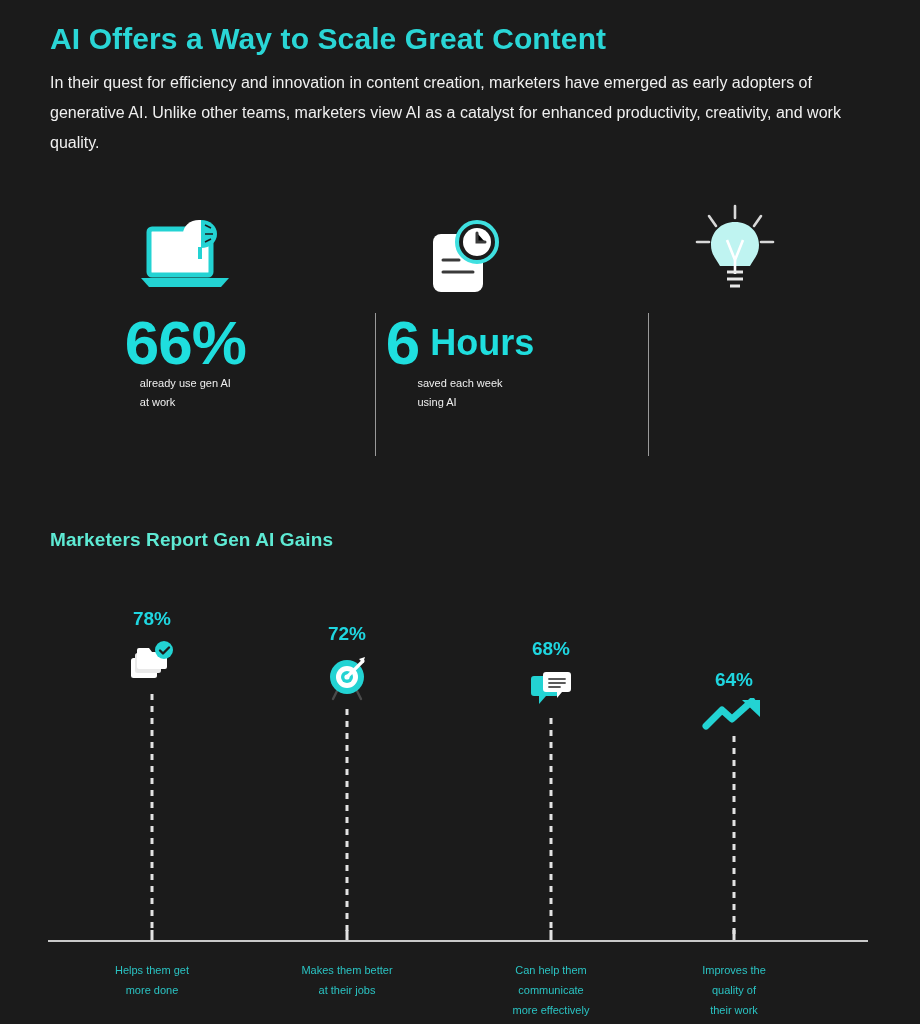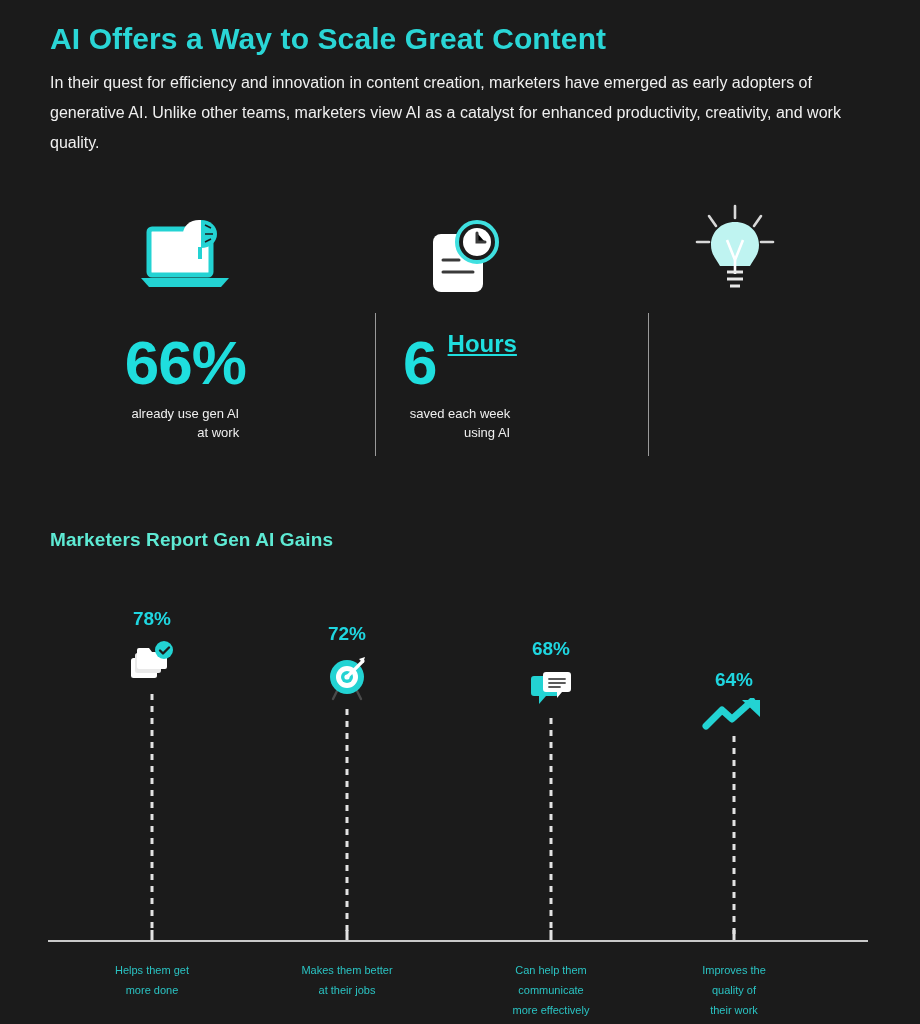--- a/index.html
+++ b/index.html
@@ -20,28 +20,28 @@
   .intro {
     position:absolute; left:50px; top:68px; width:818px;
     font-size:16px; line-height:30px; color:#f0f0f0;
   }
 
   
   .stats { position:absolute; left:48px; top:196px; width:824px; height:270px; display:flex; }
   .stat { flex:1; display:flex; flex-direction:column; align-items:center; position:relative; }
   .stat-icon { height:104px; display:flex; align-items:flex-end; justify-content:center; }
   .stat-num {
-    margin-top:32px;
+    margin-top:12px;
     font-size:62px; font-weight:bold; line-height:1; color:#1fdede;
     letter-spacing:-1px; white-space:nowrap;
-    display:flex; align-items:flex-start; justify-content:center;
-  }
-  .stat-num .unit { font-size:24px; font-weight:bold; margin-left:11px; letter-spacing:0;text-decoration:underline; }
+    display:flex; align-items:center; justify-content:center;
+  }
+  .stat-num .unit { font-size:36px; font-weight:bold; margin-left:11px; letter-spacing:0; }
   .stat-cap {
-    margin-top:10px; text-align:right; font-size:13px; line-height:19px; color:#efefef;
+    margin-top:0; text-align:left; font-size:11px; line-height:19px; color:#efefef;
     white-space:pre-line;
   }
   .divider { position:absolute; top:117px; width:1px; height:143px; background:#9a9a9a; }
   .divider.d1 { left:327px; }
   .divider.d2 { left:600px; }
 
   
   .chart-title {
     position:absolute; left:50px; top:529px;
     font-size:19px; font-weight:600; color:#5eead4; letter-spacing:.1px;

